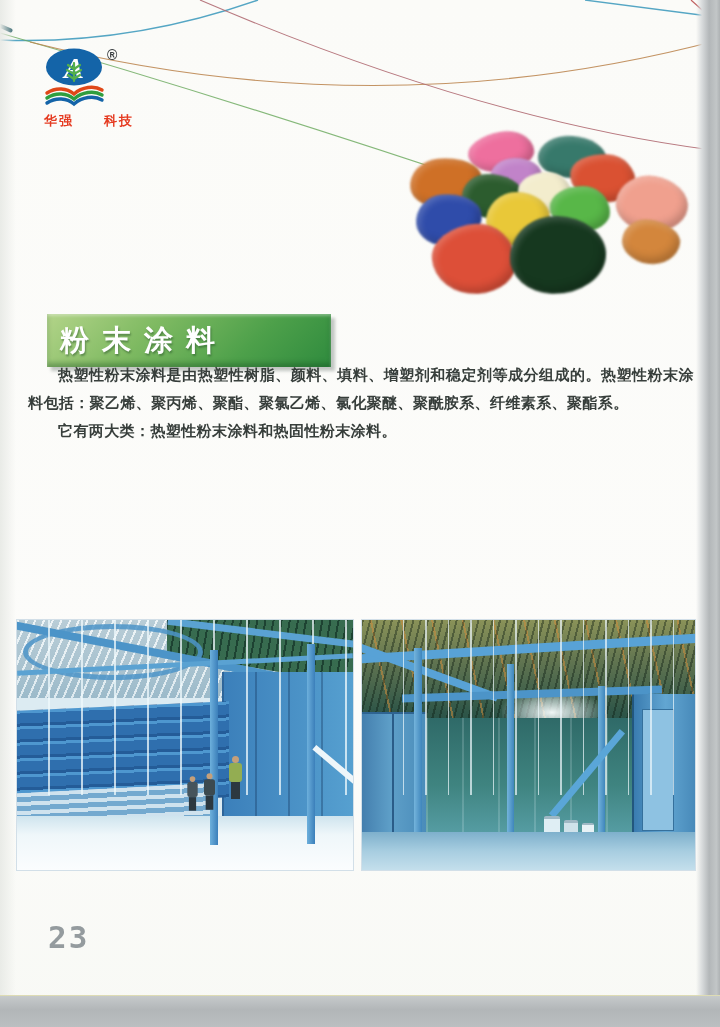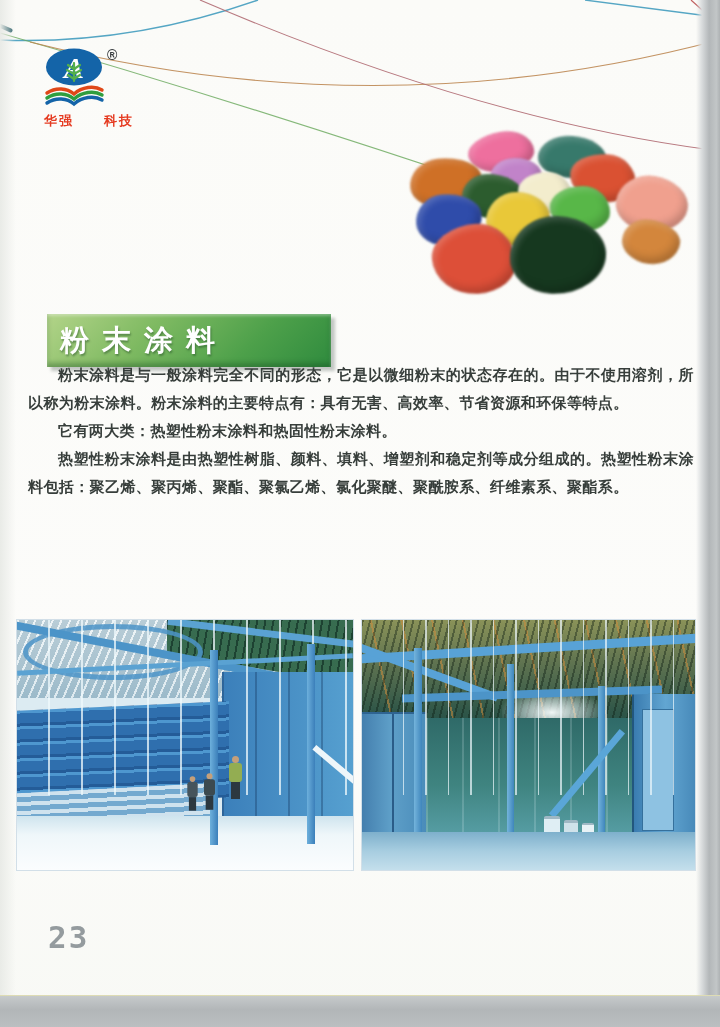--- a/index.html
+++ b/index.html
@@ -181,23 +181,22 @@
       <div class="blob" style="left: 230px; top: 102px; width: 58px; height: 44px; background: rgb(211, 134, 60); transform: rotate(8deg);"></div>
       <div class="blob" style="left: 40px; top: 106px; width: 84px; height: 70px; background: rgb(221, 79, 56); transform: rotate(-4deg);"></div>
       <div class="blob" style="left: 118px; top: 98px; width: 96px; height: 78px; background: rgb(22, 56, 31); transform: rotate(2deg);"></div>
     </div>
 
   <div class="banner">
     <span>粉末涂料</span>
   </div>
 
   <div class="content">
-    <p>粉末涂料是与一般涂料完全不同的形态，它是以微细粉末的状态存在的。由于不使用溶剂，所以称为粉末涂料。粉末涂料的主要特点有：具有无害、高效率、节省资源和环保等特点。</p>
+    <p>热塑性粉末涂料是由热塑性树脂、颜料、填料、增塑剂和稳定剂等成分组成的。热塑性粉末涂料包括：聚乙烯、聚丙烯、聚酯、聚氯乙烯、氯化聚醚、聚酰胺系、纤维素系、聚酯系。</p>
     <p>它有两大类：热塑性粉末涂料和热固性粉末涂料。</p>
-    <p>热塑性粉末涂料是由热塑性树脂、颜料、填料、增塑剂和稳定剂等成分组成的。热塑性粉末涂料包括：聚乙烯、聚丙烯、聚酯、聚氯乙烯、氯化聚醚、聚酰胺系、纤维素系、聚酯系。</p>
   </div>
 
   <div class="photo photo-left">
     <div class="lp-roof"></div>
     <div class="lp-roof-green"></div>
     <div class="lp-loop"></div>
     <div class="lp-beam1"></div>
     <div class="lp-beam2"></div>
     <div class="lp-topbar"></div>
     <div class="lp-wall"></div>

